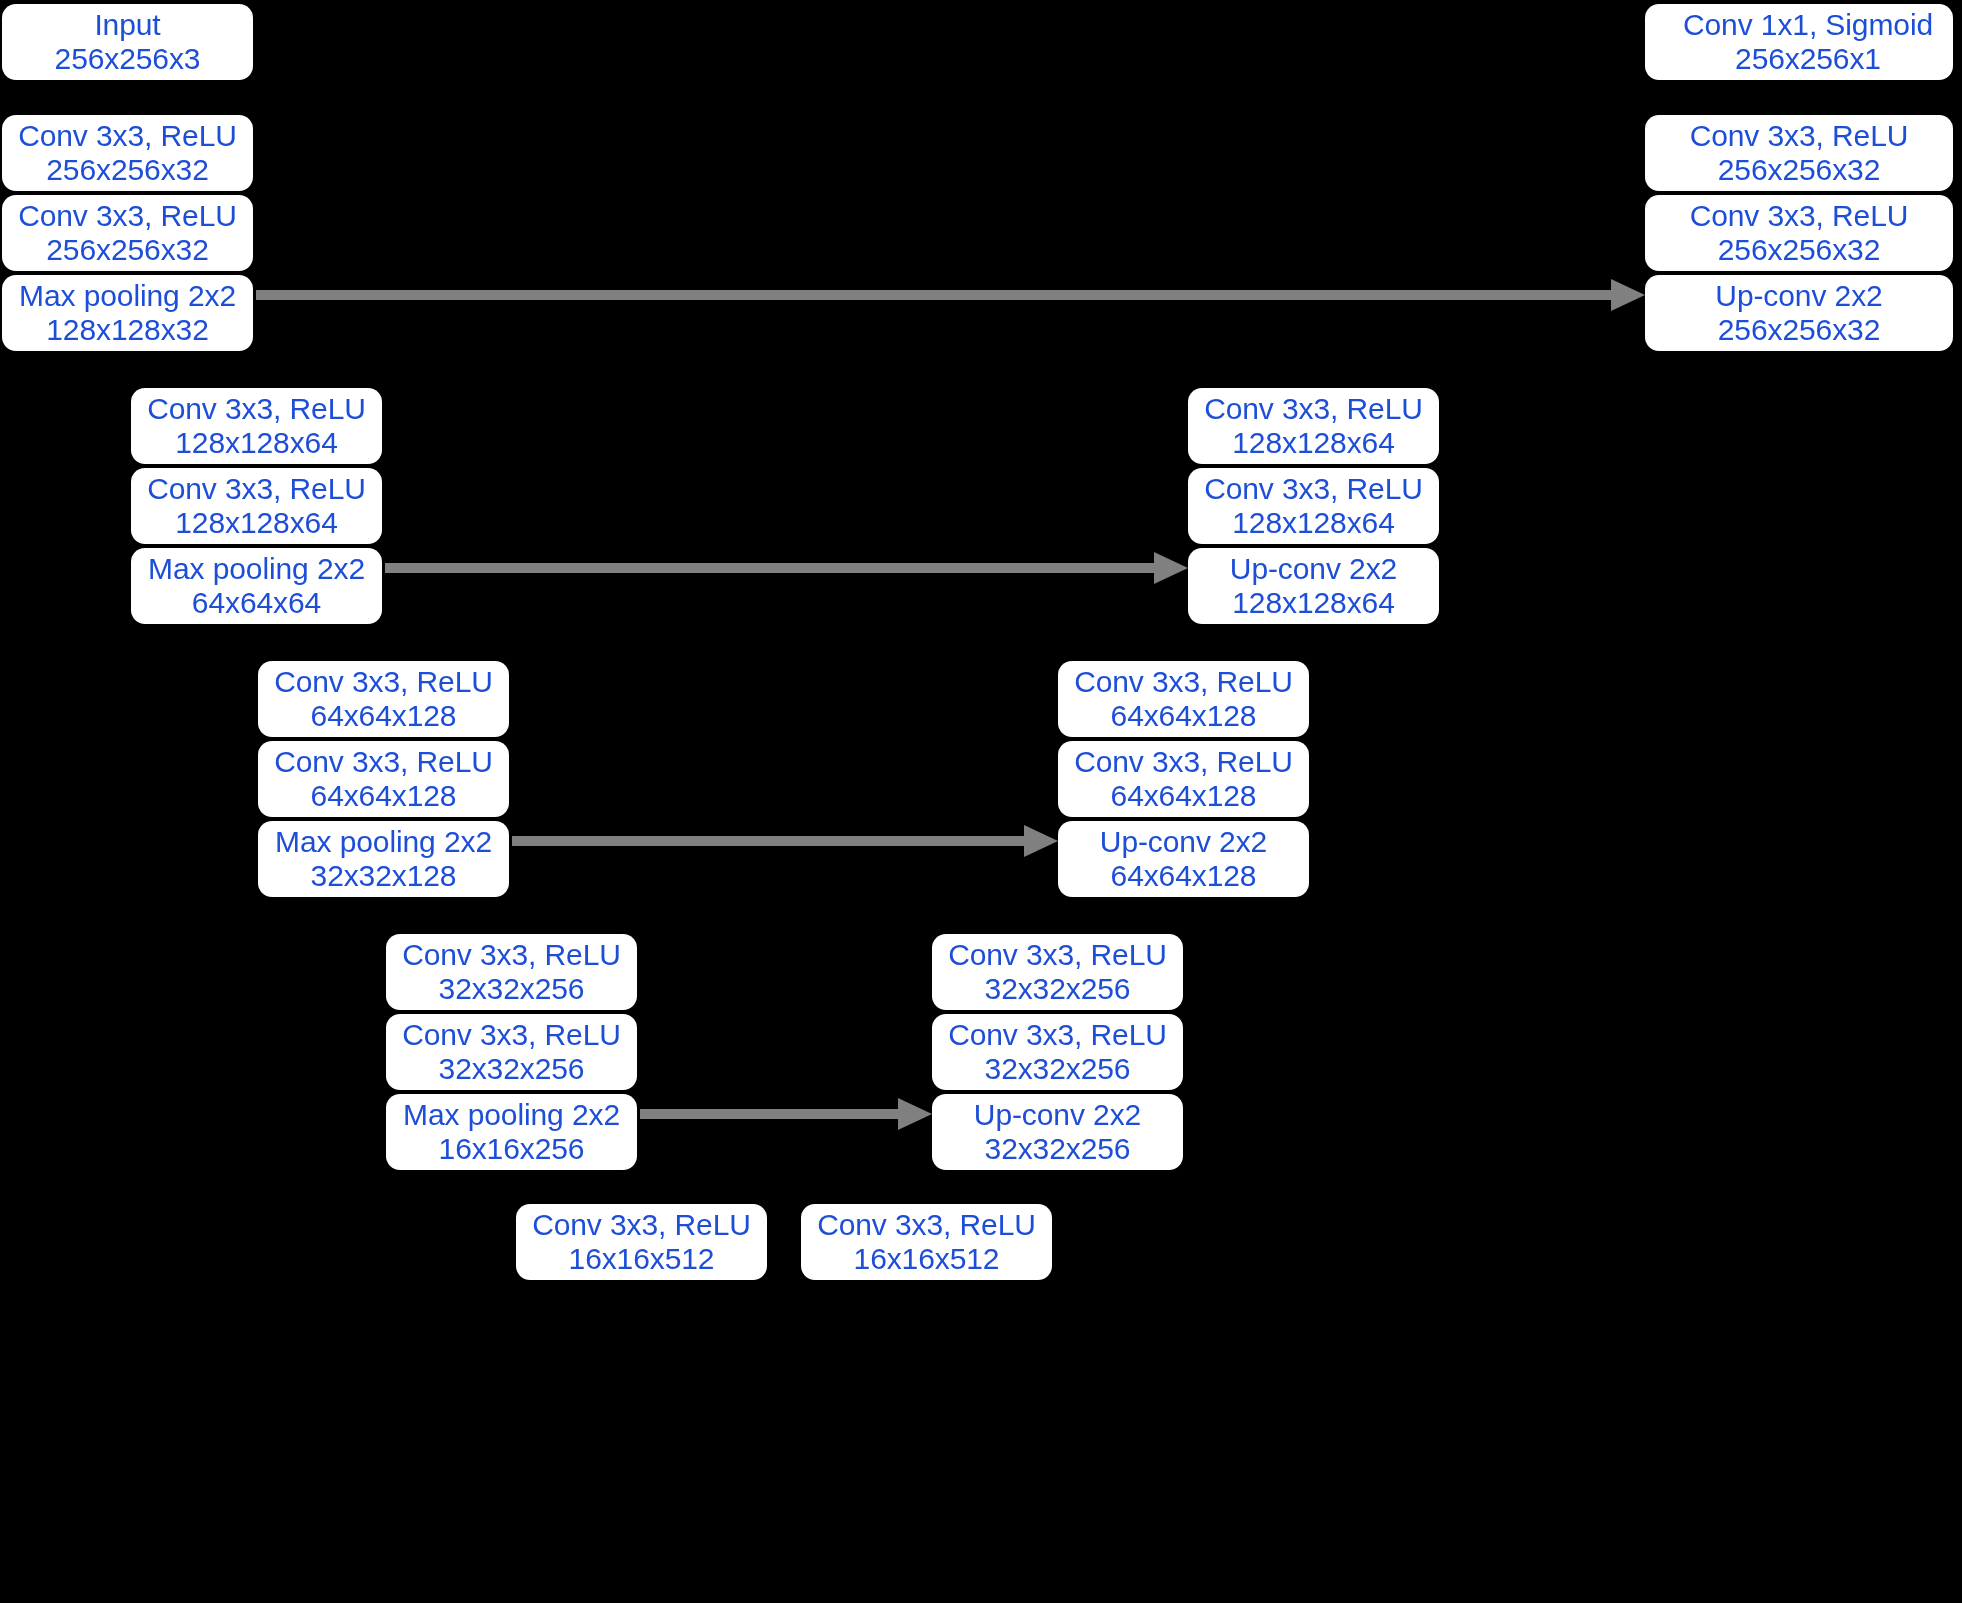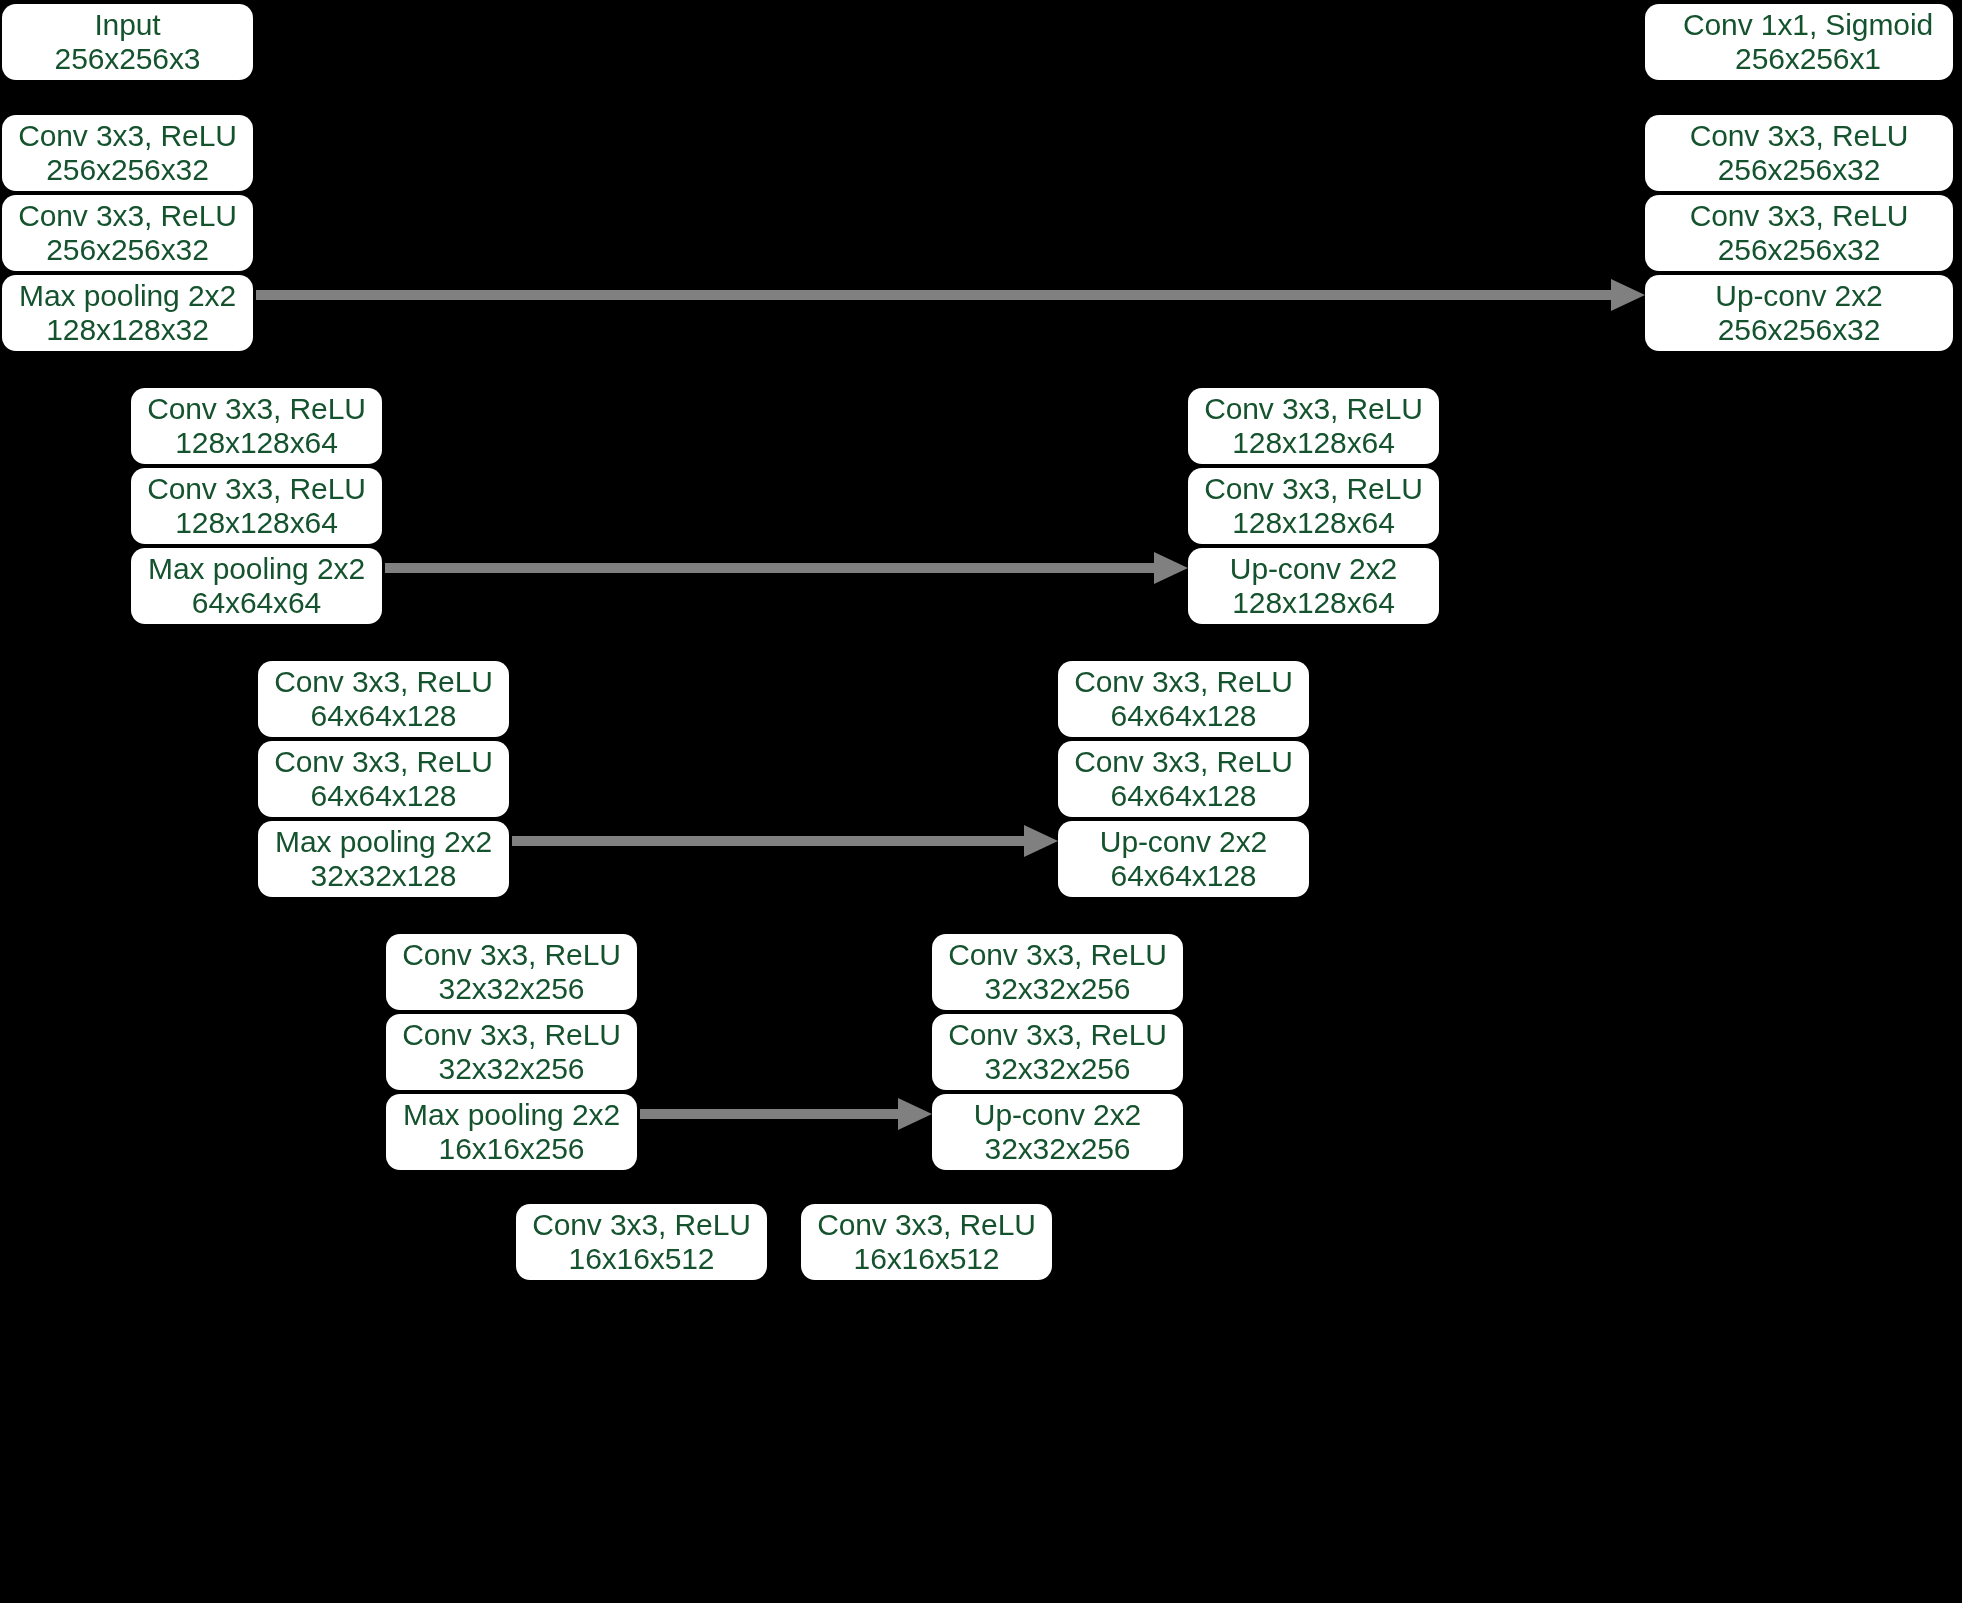--- a/index.html
+++ b/index.html
@@ -14,21 +14,21 @@
   #canvas {
     position: relative;
     width: 1962px;
     height: 1603px;
     background: #000000;
     overflow: hidden;
   }
   .node {
     position: absolute;
     background: #ffffff;
-    color: #14532d;
+    color: #1d4ed8;
     border-radius: 14px;
     box-sizing: border-box;
     display: flex;
     flex-direction: column;
     align-items: center;
     justify-content: center;
     text-align: center;
     line-height: 1.14;
     font-size: 30px;
     padding: 0 10px;

